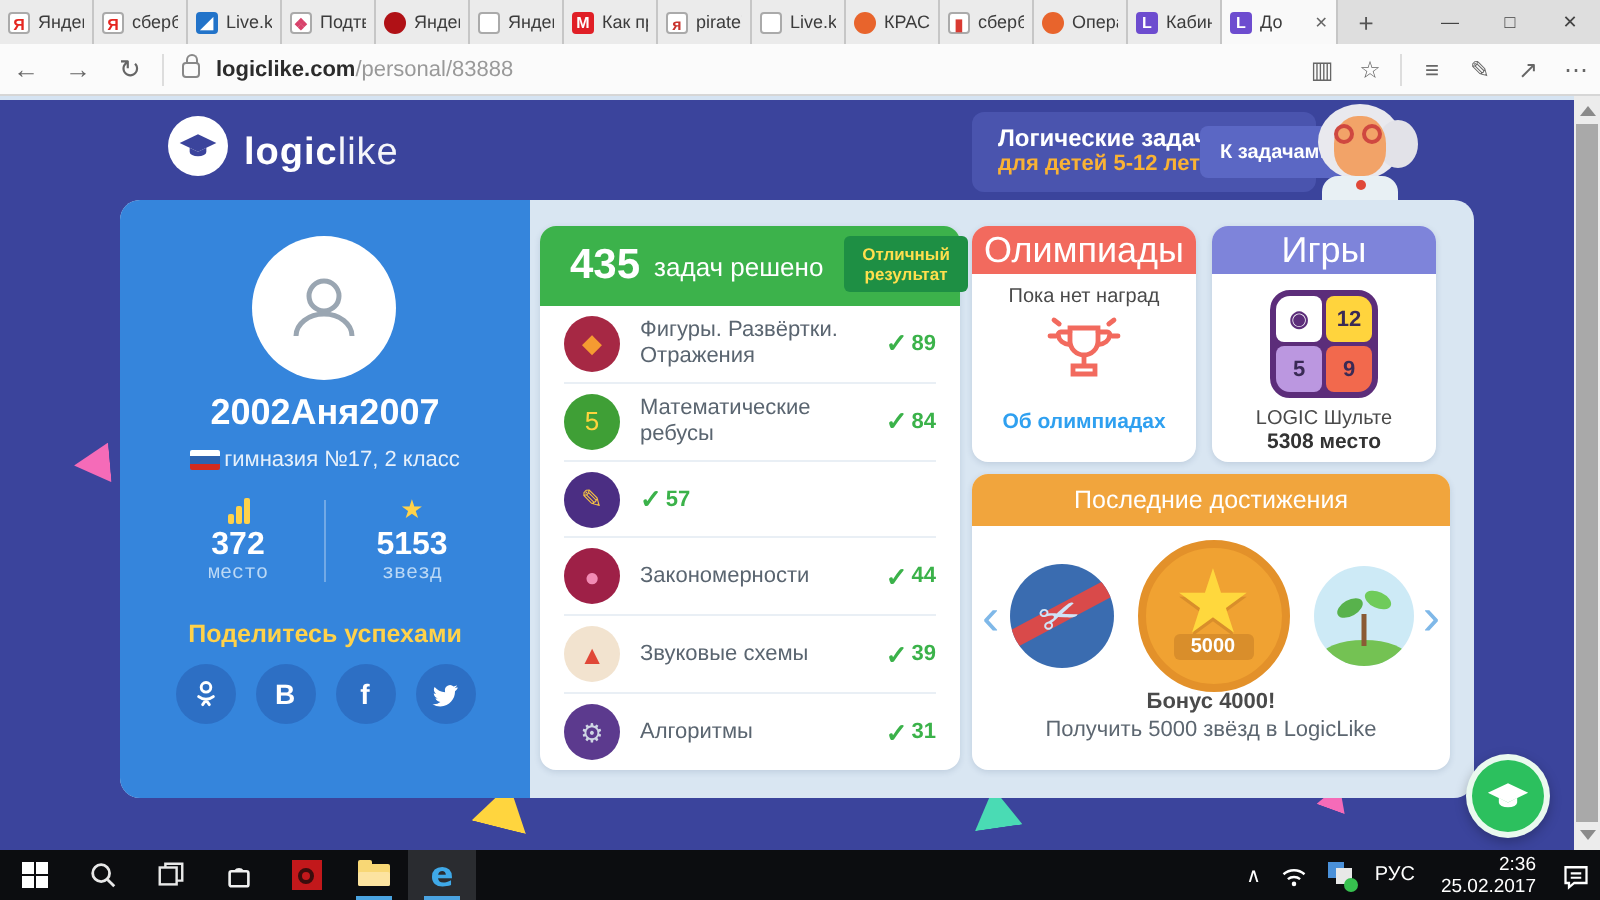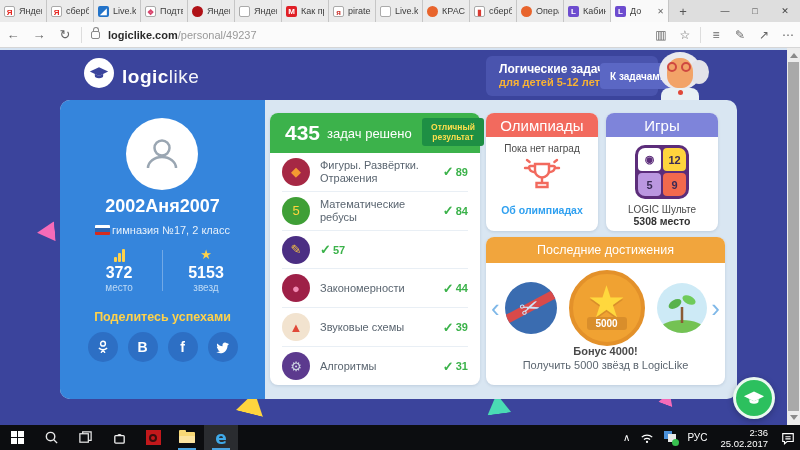--- a/index.html
+++ b/index.html
@@ -64,40 +64,40 @@
   .p-school { position:absolute; left:0; top:124px; width:100%; font-size:11px; color:rgba(255,255,255,0.88); display:flex; align-items:center; justify-content:center; gap:2px; }
   .flag { width:15px; height:10px; border-radius:1px; overflow:hidden; display:inline-block; }
   .flag div { height:3.34px; }
   .stats { position:absolute; left:0; top:148px; width:100%; display:flex; justify-content:center; }
   .stat { width:70px; }
   .stat-divider { width:1px; background:rgba(255,255,255,0.3); margin:2px 8px; }
   .stat-icon { height:14px; display:flex; align-items:flex-end; justify-content:center; gap:1px; }
   .bars span { width:3px; background:#ffd24a; display:inline-block; border-radius:1px; }
   .star-glyph { color:#ffd24a; font-size:13px; line-height:14px; }
   .stat-val { font-size:16px; font-weight:bold; margin-top:2px; }
-  .stat-lab { font-size:10px; color:#bcd9f5; }
+  .stat-lab { font-size:10px; color:#bcd9f5;font-family:Liberation Mono, monospace; }
   .share-title { position:absolute; left:0; top:210px; width:100%; color:#ffd24a; font-size:12.5px; font-weight:bold; }
   .social { position:absolute; left:0; top:232px; width:100%; display:flex; justify-content:center; gap:10px; }
   .soc { width:30px; height:30px; border-radius:50%; background:#2d6fc4; display:flex; align-items:center; justify-content:center; color:#fff; font-weight:bold; font-size:14px; cursor:pointer; }
 
   .panel-tasks { position:absolute; left:210px; top:13px; width:210px; height:272px; background:#fff; border-radius:8px; box-shadow:0 1px 3px rgba(40,70,110,0.15); display:flex; flex-direction:column; }
   .tasks-header { position:relative; height:40px; background:#3cb24b; border-radius:8px 8px 0 0; display:flex; align-items:center; padding-left:15px; color:#fff; }
   .tasks-count { font-size:21px; font-weight:bold; margin-right:7px; }
   .tasks-title { font-size:13px; }
   .tasks-badge { position:absolute; right:-4px; top:5px; width:62px; background:#1e8f44; color:#ffdf4d; font-size:8.5px; font-weight:bold; text-align:center; padding:4px 2px; border-radius:3px; line-height:10px; }
   .task-list { flex:1; display:flex; flex-direction:column; padding:0 12px; }
   .task-row { flex:1; display:flex; align-items:center; gap:10px; border-top:1px solid #e9eff5; cursor:pointer; }
   .task-row:first-child { border-top:none; }
   .task-ic { flex:0 0 auto; width:28px; height:28px; border-radius:50%; display:flex; align-items:center; justify-content:center; font-size:13px; }
   .task-label { flex:1; font-size:11px; color:#5a6570; line-height:13px; }
   .task-val { color:#3bb24a; font-weight:bold; font-size:11px; display:flex; align-items:center; gap:2px; }
   .task-val .chk { font-size:13px; }
 
   .mini-card { position:absolute; top:13px; width:112px; height:118px; background:#fff; border-radius:8px; box-shadow:0 1px 3px rgba(40,70,110,0.15); text-align:center; }
-  .mini-head { height:24px; border-radius:8px 8px 0 0; color:#fff; font-size:15px; display:flex; align-items:center; justify-content:center; }
+  .mini-head { height:24px; border-radius:8px 8px 0 0; color:#fff; font-size:18px; display:flex; align-items:center; justify-content:center; }
   .oly { left:426px; }
   .oly .mini-head { background:#f26a5e; }
   .games { left:546px; }
   .games .mini-head { background:#7e84da; }
   .oly-status { font-size:10px; color:#4a4a4a; margin-top:6px; }
   .oly-link { font-size:10.5px; color:#2fa0f0; font-weight:bold; margin-top:4px; cursor:pointer; }
   .schulte { margin:8px auto 0; width:54px; height:54px; border:3px solid #5c2d7a; background:#5c2d7a; border-radius:10px; display:grid; grid-template-columns:1fr 1fr; grid-template-rows:1fr 1fr; gap:2px; overflow:hidden; cursor:pointer; }
   .schulte span { display:flex; align-items:center; justify-content:center; font-size:11px; font-weight:bold; border-radius:4px; }
   .game-name { font-size:10px; color:#4a4a4a; margin-top:5px; }
   .game-rank { font-size:10.5px; color:#333; font-weight:bold; }
@@ -224,21 +224,21 @@
       <span>✕</span>
     </div>
   </div>
 
   <div class="addressbar">
     <span class="nav-ic">←</span>
     <span class="nav-ic">→</span>
     <span class="nav-ic">↻</span>
     <span class="ab-divider"></span>
     <span class="lock-ic"></span>
-    <span class="url"><span class="host">logiclike.com</span><span class="path">/personal/49237</span></span>
+    <span class="url"><span class="host">logiclike.com</span><span class="path">/personal/83888</span></span>
     <span class="ab-right">
       <span class="nav-ic">▥</span>
       <span class="nav-ic">☆</span>
       <span class="ab-divider"></span>
       <span class="nav-ic">≡</span>
       <span class="nav-ic">✎</span>
       <span class="nav-ic">↗</span>
       <span class="nav-ic">⋯</span>
     </span>
   </div>

